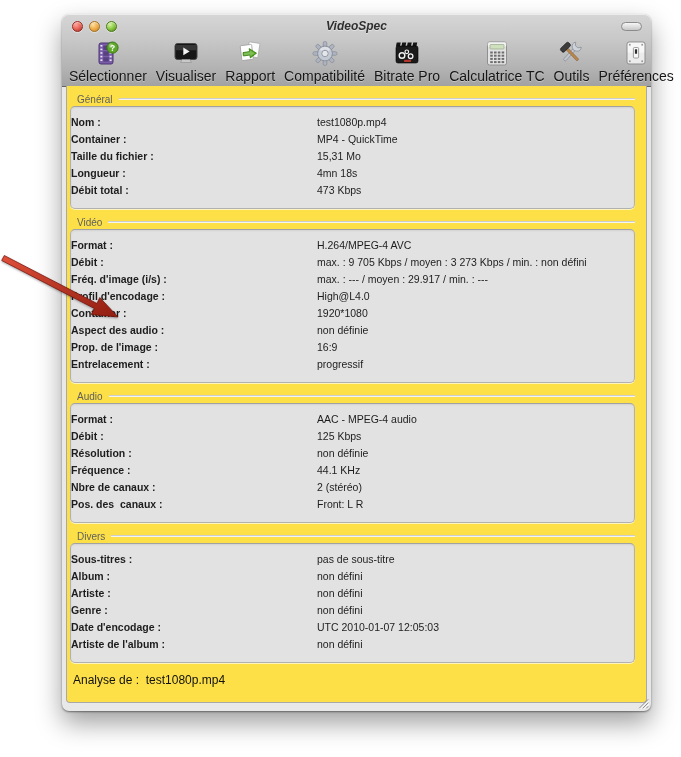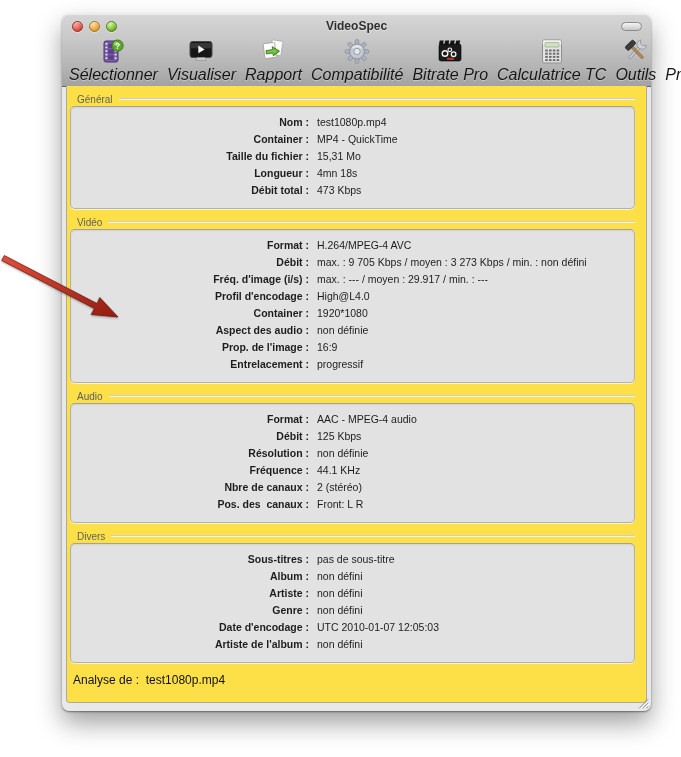--- a/index.html
+++ b/index.html
@@ -14,60 +14,60 @@
     border-radius:7px;background:#e8e8e8;
     box-shadow:0 1px 2px rgba(0,0,0,.45),0 12px 26px rgba(0,0,0,.38);
   }
   .chrome{
     position:absolute;left:0;top:0;right:0;height:72px;
     border-radius:7px 7px 0 0;
     background:linear-gradient(180deg,#d6d6d6 0%,#c8c8c8 35%,#b3b3b3 75%,#a2a2a2 100%);
     box-shadow:inset 0 1px 0 rgba(255,255,255,.55);
     border-bottom:1px solid #646464;
   }
-  .titlebar{position:absolute;left:0;top:0;right:0;height:24px;}
+  .titlebar{position:absolute;left:0;top:0;right:0;height:24px;font-style:italic;}
   .traffic{position:absolute;left:10px;top:7px;display:flex;gap:6px;}
   .tl{width:11px;height:11px;border-radius:50%;box-shadow:inset 0 1px 1px rgba(255,255,255,.6),0 1px 0 rgba(255,255,255,.35);}
   .tl.close{background:radial-gradient(circle at 35% 30%,#fba49a,#ec6a5e 45%,#b03429 90%);border:1px solid #96291e;box-sizing:border-box;}
   .tl.min{background:radial-gradient(circle at 35% 30%,#fde0a6,#f3b34f 45%,#c9882a 90%);border:1px solid #a5711c;box-sizing:border-box;}
   .tl.zoom{background:radial-gradient(circle at 35% 30%,#d9f1a6,#90ce48 45%,#578f1d 90%);border:1px solid #4b7c15;box-sizing:border-box;}
   .wtitle{
     position:absolute;left:0;right:0;top:5px;text-align:center;
     font-size:12px;font-weight:600;color:#2f2f2f;text-shadow:0 1px 0 rgba(255,255,255,.45);
   }
   .capsule{
     position:absolute;right:9px;top:8px;width:21px;height:9px;border-radius:5px;
     background:linear-gradient(180deg,#f6f6f6,#c7c7c7);border:1px solid #8b8b8b;box-sizing:border-box;
   }
   
   .toolbar{
     position:absolute;left:7px;right:7px;top:24px;height:46px;
     display:flex;align-items:flex-end;gap:9px;padding-bottom:2px;
   }
   .tb-item{display:flex;flex-direction:column;align-items:center;gap:0px;cursor:default;}
   .tb-icon{width:32px;height:30px;display:flex;align-items:center;justify-content:center;}
-  .tb-label{font-size:16px;color:#161616;white-space:nowrap;text-shadow:0 1px 0 rgba(255,255,255,.35);font-style:italic;}
+  .tb-label{font-size:14px;color:#161616;white-space:nowrap;text-shadow:0 1px 0 rgba(255,255,255,.35);}
   
   .content{
     position:absolute;left:4px;right:4px;top:72px;bottom:8px;
     background:#fde047;border:1px solid #a9a9a9;border-top:none;
     border-radius:1px 1px 4px 4px;overflow:hidden;
   }
   .section{margin:6px 11px 0 3px;}
   .sec-head{display:flex;align-items:center;gap:6px;height:14px;margin-left:7px;}
   .sec-title{font-size:10px;color:#5f5f5f;}
   .sec-rule{flex:1;height:0;border-top:1px solid #cdcdcd;border-bottom:1px solid #f4f4f4;}
   .sec-box{
     border:1px solid #b1b1b1;border-top-color:#a2a2a2;border-radius:5px;
     background:#e2e2e2;
     box-shadow:inset 0 1px 2px rgba(0,0,0,.07),0 1px 0 rgba(255,255,255,.65);
     padding:7px 6px 9px 0;
   }
   .row{display:flex;font-size:10.5px;line-height:17px;color:#1d1d1d;}
-  .row-label{width:238px;flex:0 0 238px;text-align:right;font-weight:bold;white-space:pre;}
+  .row-label{width:238px;flex:0 0 238px;font-weight:bold;white-space:pre;}
   .row-value{margin-left:8px;white-space:pre;}
   .statusline{
     position:absolute;left:6px;bottom:15px;font-size:12px;color:#111;
   }
   .statusline .sep{white-space:pre;}
   
   .grip{position:absolute;right:2px;bottom:2px;width:12px;height:12px;}
   
   .overlay{position:absolute;left:0;top:0;width:681px;height:757px;pointer-events:none;z-index:20;}
 </style>

